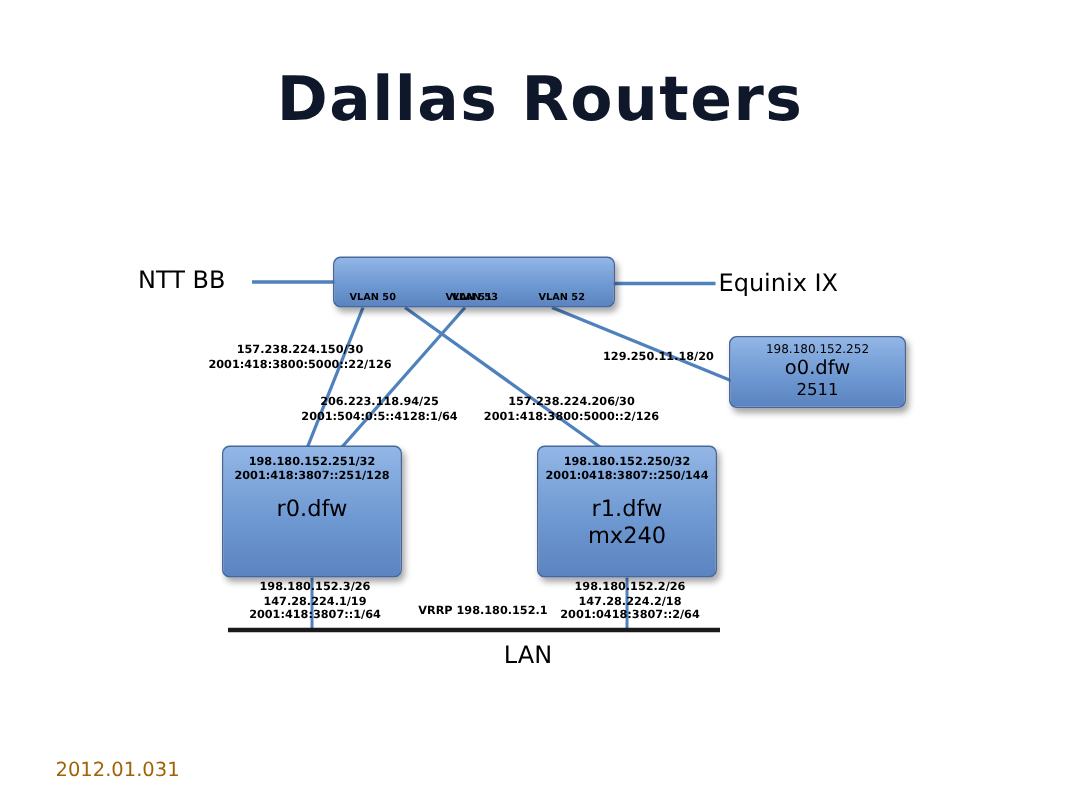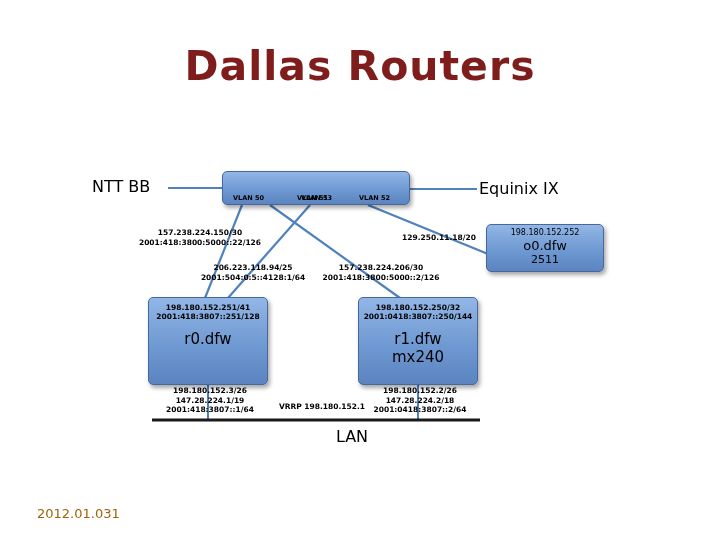--- a/index.html
+++ b/index.html
@@ -9,21 +9,21 @@
     width: 720px; height: 540px;
     background: #ffffff;
     font-family: "DejaVu Sans", sans-serif;
     color: #000;
     overflow: hidden;
   }
   .title {
     position: absolute; top: 42px; left: 0; width: 100%;
     text-align: center;
     font-size: 41px; font-weight: bold; letter-spacing: 1px;
-    color: #7f1d1d;
+    color: #0f172a;
   }
   .wires { position: absolute; left: 0; top: 0; width: 720px; height: 540px; }
   .ext-label { position: absolute; font-size: 16px; color: #000; white-space: nowrap; }
   .ntt { left: 92px; top: 177px; }
   .equinix { left: 479px; top: 179px; }
 
   .node {
     position: absolute;
     background: linear-gradient(180deg, #92b6e6 0%, #6f99d2 55%, #5b84c0 100%);
     border: 1px solid #46689c;
@@ -105,21 +105,21 @@
     </div>
   </div>
 
   <div class="node o0">
     <div class="node-ip">198.180.152.252</div>
     <div class="node-name">o0.dfw</div>
     <div class="node-model">2511</div>
   </div>
 
   <div class="node router r0">
-    <div class="node-ip">198.180.152.251/41</div>
+    <div class="node-ip">198.180.152.251/32</div>
     <div class="node-ip">2001:418:3807::251/128</div>
     <div class="node-name">r0.dfw</div>
   </div>
 
   <div class="node router r1">
     <div class="node-ip">198.180.152.250/32</div>
     <div class="node-ip">2001:0418:3807::250/144</div>
     <div class="node-name">r1.dfw</div>
     <div class="node-model">mx240</div>
   </div>

